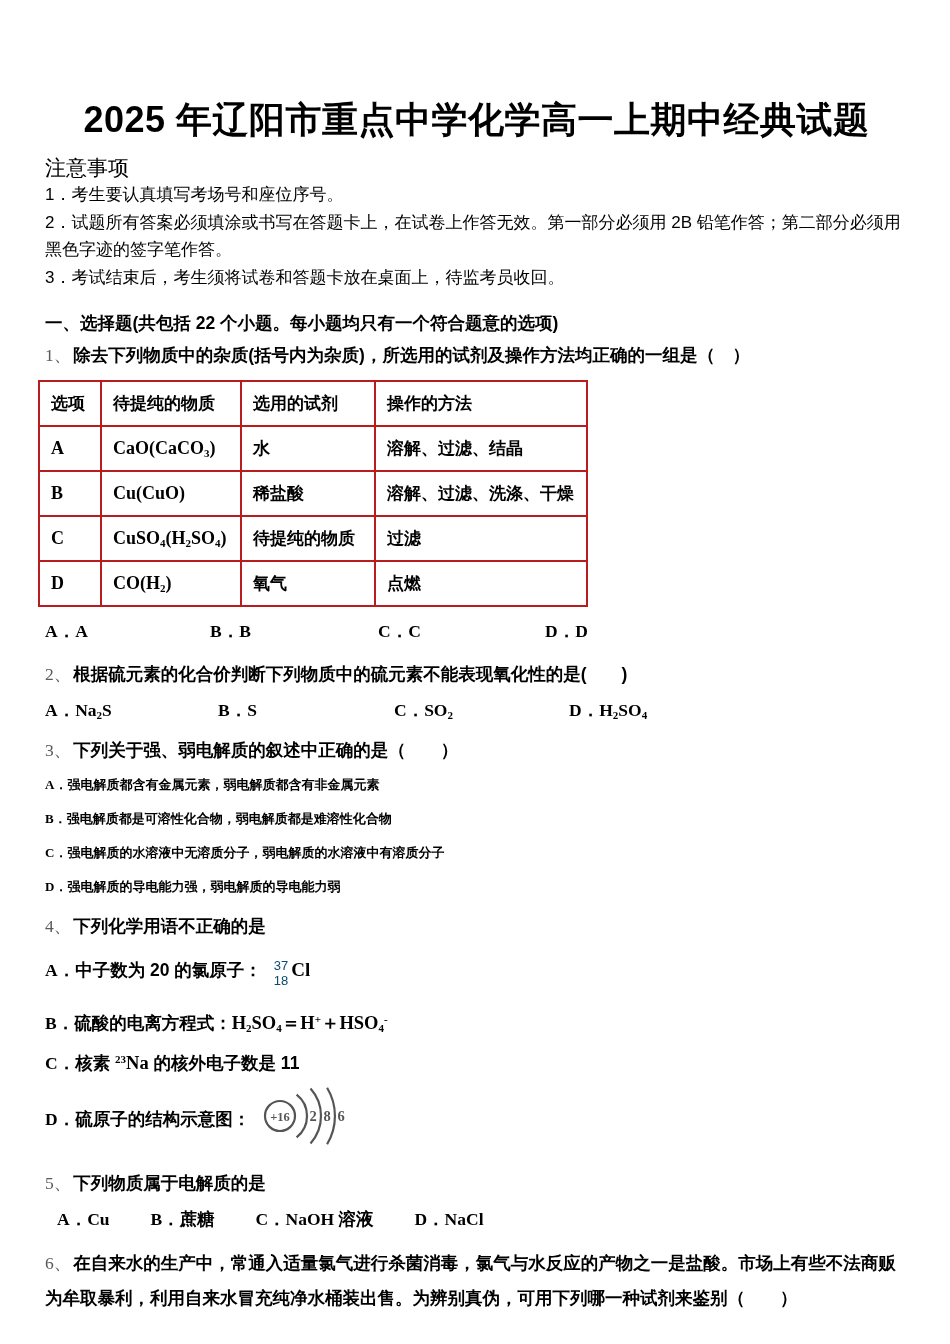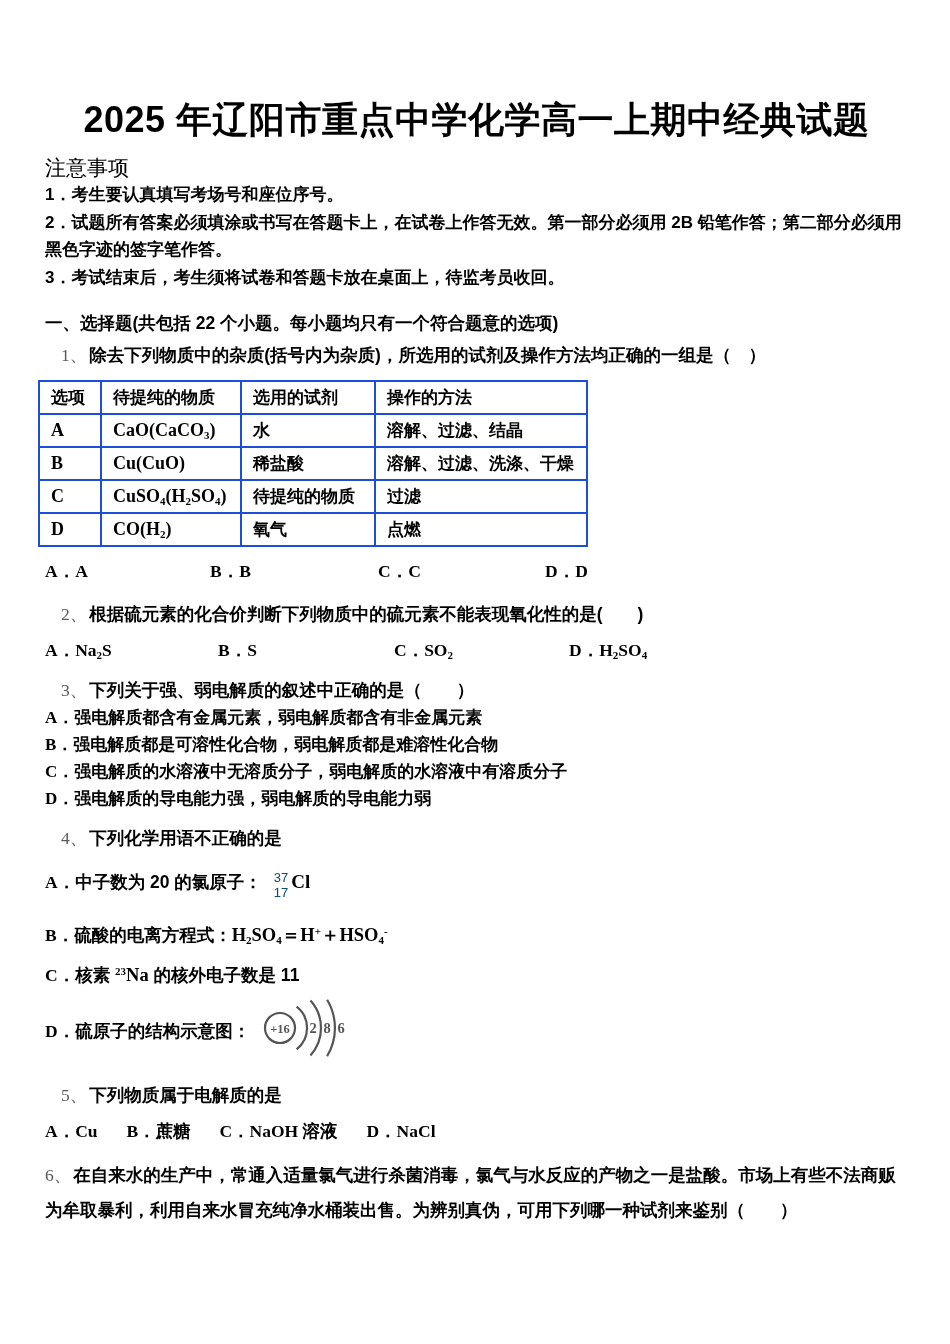--- a/index.html
+++ b/index.html
@@ -11,76 +11,76 @@
   }
   .page { padding:100px 42px 60px 45px; box-sizing:border-box; width:950px; }
 
   .title {
     text-align:center;
     font-size:36px; font-weight:800; letter-spacing:0.5px;
     line-height:40px;
   }
 
   .notes-heading { margin-top:15px; font-size:21px; font-weight:400; line-height:26px; }
-  .note-item { font-size:17px; font-weight:700; line-height:27.5px; }
+  .note-item { font-size:17px; font-weight:400; line-height:27.5px; }
 
   .section-heading { margin-top:19px; font-size:17.5px; font-weight:700; line-height:27px; }
 
-  .q-line { font-size:17.5px; font-weight:700; line-height:27px;margin-left:16px; }
+  .q-line { font-size:17.5px; font-weight:700; line-height:27px; }
   .qnum {
     color:#5a5a5a; font-weight:400;
     font-family:"Liberation Serif","DejaVu Serif",serif;
     margin-right:2px;
   }
 
   .latin { font-family:"Liberation Serif","DejaVu Serif",serif; font-weight:700; }
   .opt-label { font-family:"Liberation Serif","DejaVu Serif",serif; font-weight:700; }
 
   sub { font-size:11px; vertical-align:-3px; line-height:0; }
   sup { font-size:11px; vertical-align:6px; line-height:0; }
 
   
   table.purify { border-collapse:collapse; margin:11px 0 0 -7px; table-layout:fixed; }
   table.purify td {
-    border:2px solid #1d4ed8;
-    height:33px; padding:2px 11px;
+    border:2px solid #b91c1c;
+    height:45px; padding:2px 11px;
     font-size:17px; font-weight:700;
     vertical-align:middle;
     box-sizing:border-box;
   }
   table.purify td.c-letter, table.purify td.c-formula {
     font-family:"Liberation Serif","DejaVu Serif",serif; font-size:18px;
   }
   table.purify tr.hdr td { vertical-align:middle; }
 
   .opt-grid {
     display:grid; grid-template-columns:165px 168px 167px 1fr;
     margin-top:11px; font-size:17.5px; font-weight:700; line-height:26px;
   }
 
   .q-block { margin-top:14px; }
-  .q3-opt { font-size:17px; font-weight:700; line-height:27px; }
+  .q3-opt { margin-top:7px; font-size:13px; font-weight:700; line-height:27px; }
 
   .q4-opt { margin-top:13px; font-size:17.5px; font-weight:700; line-height:27px; }
   .q4-opt-a { margin-top:16px; }
 
   
   .iso {
     display:inline-block; margin:0 3px 0 12px;
     font-family:Liberation Sans, sans-serif;
     font-weight:400; color:#0c4a6e; font-size:13px; line-height:15px;
     vertical-align:-9px; text-align:left;
   }
   .iso span { display:block; }
   .nuclide-symbol { font-size:19px; }
 
   .atom-wrap { display:inline-block; vertical-align:middle; margin-left:8px; }
 
   .q5-opts { margin-top:9px; font-size:17.5px; font-weight:700; line-height:27px; }
-  .q5-opts .opt-inline { margin-right:24px; }
+  .q5-opts .opt-inline { margin-right:24px;margin-left:12px; }
 
   .q6-text { margin-top:13px; font-size:17.5px; font-weight:700; line-height:35px; }
 </style>
 </head>
 <body>
 
 <div class="page">
 
   <div class="title">2025 年辽阳市重点中学化学高一上期中经典试题</div>
 
@@ -159,21 +159,21 @@
   <div class="q3-opt"><span class="opt-label">A．</span><span>强电解质都含有金属元素，弱电解质都含有非金属元素</span></div>
   <div class="q3-opt"><span class="opt-label">B．</span><span>强电解质都是可溶性化合物，弱电解质都是难溶性化合物</span></div>
   <div class="q3-opt"><span class="opt-label">C．</span><span>强电解质的水溶液中无溶质分子，弱电解质的水溶液中有溶质分子</span></div>
   <div class="q3-opt"><span class="opt-label">D．</span><span>强电解质的导电能力强，弱电解质的导电能力弱</span></div>
 
   <div class="q-line" style="margin-top:13px;">
     <span class="qnum">4、</span><span>下列化学用语不正确的是</span>
   </div>
 
   <div class="q4-opt q4-opt-a">
-    <span class="opt-label">A．</span><span>中子数为 20 的氯原子：</span><span class="iso"><span>37</span><span>17</span></span><span class="latin nuclide-symbol">Cl</span>
+    <span class="opt-label">A．</span><span>中子数为 20 的氯原子：</span><span class="iso"><span>37</span><span>18</span></span><span class="latin nuclide-symbol">Cl</span>
   </div>
 
   <div class="q4-opt" style="margin-top:22px;">
     <span class="opt-label">B．</span><span>硫酸的电离方程式：</span><span class="latin" style="font-size:18.5px">H<sub>2</sub>SO<sub>4</sub>＝H<sup>+</sup>＋HSO<sub>4</sub><sup>-</sup></span>
   </div>
 
   <div class="q4-opt">
     <span class="opt-label">C．</span><span>核素 </span><span class="latin" style="font-size:18.5px"><sup>23</sup>Na</span><span> 的核外电子数是 11</span>
   </div>
 

